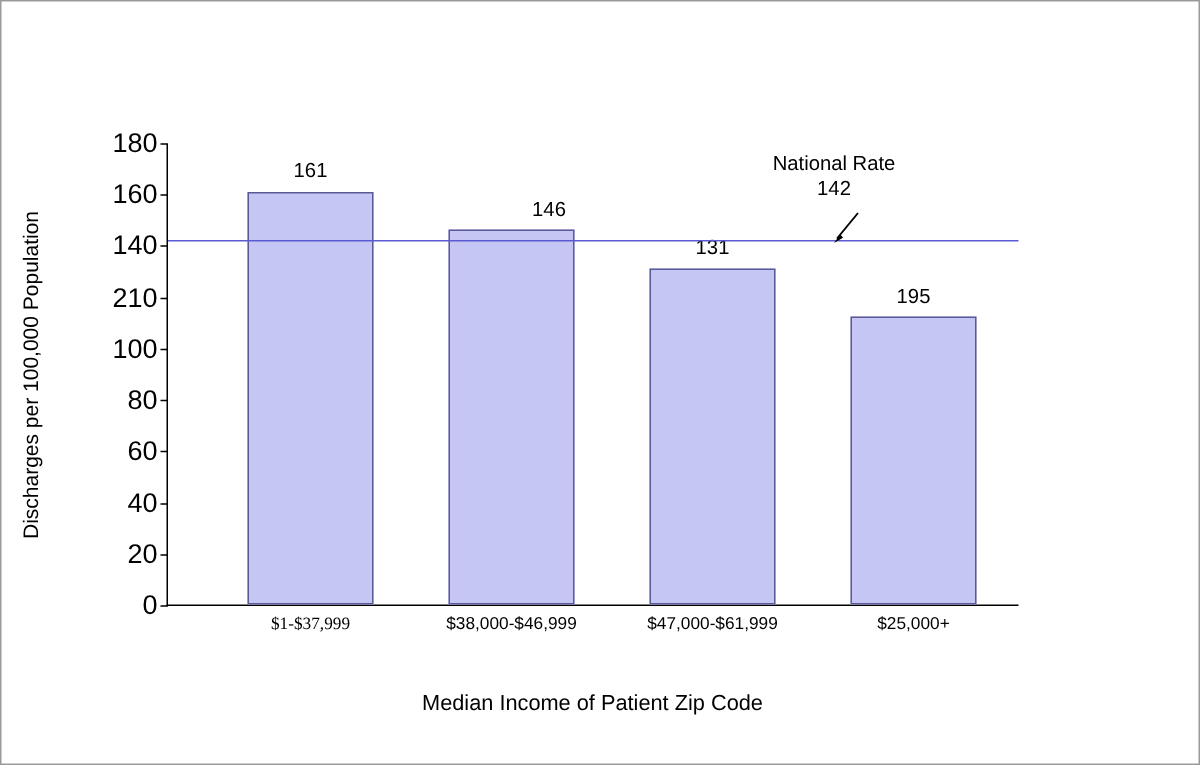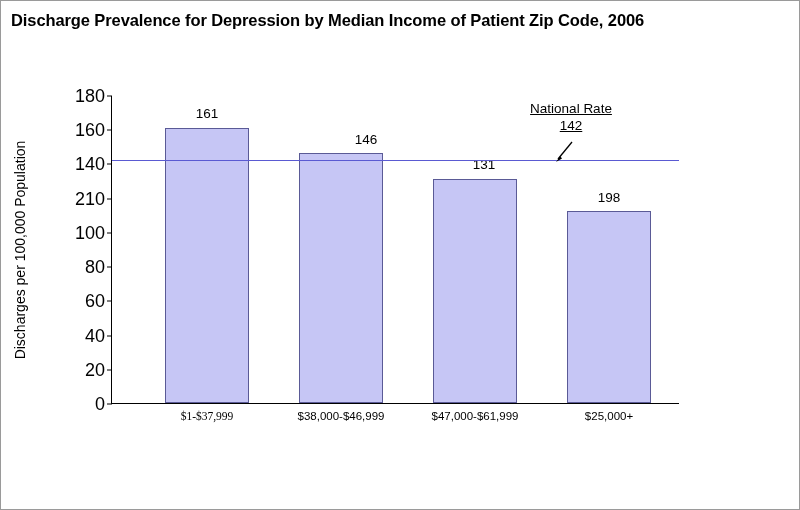--- a/index.html
+++ b/index.html
@@ -134,21 +134,20 @@
     width: 28px;
     height: 28px;
     pointer-events: none;
   }
 </style>
 </head>
 <body>
 
 <div id="page">
 
-  <div class="chart-title">Discharge Prevalence for Depression by Median Income of Patient Zip Code, 2006</div>
 
   <div class="y-axis-title">Discharges per 100,000 Population</div>
 
   <div class="plot-area">
 
     <div class="ytick-mark" style="top:308px"></div>
     <div class="ytick" style="top:308px">0</div>
     <div class="ytick-mark" style="top:273.8px"></div>
     <div class="ytick" style="top:273.8px">20</div>
     <div class="ytick-mark" style="top:239.6px"></div>
@@ -170,35 +169,36 @@
 
     <div class="bar" style="left:53px; width:84px; height:275.4px;"></div>
     <div class="bar-label" style="left:95px; top:10px;">161</div>
     <div class="cat-label" style="left:95px;font-family:Liberation Serif, serif;">$1-$37,999</div>
 
     <div class="bar" style="left:187px; width:84px; height:249.7px;"></div>
     <div class="bar-label" style="left:229px; top:36px;margin-left:25px;">146</div>
     <div class="cat-label" style="left:229px;">$38,000-$46,999</div>
 
     <div class="bar" style="left:321px; width:84px; height:224.1px;"></div>
-    <div class="bar-label" style="left:372px; top:61px;">131</div>
+    <div class="bar-label" style="left:363px; top:61px;">131</div>
     <div class="cat-label" style="left:363px;">$47,000-$61,999</div>
 
     <div class="bar" style="left:455px; width:84px; height:191.6px;"></div>
-    <div class="bar-label" style="left:497px; top:94px;">198</div>
+    <div class="bar-label" style="left:497px; top:94px;">195</div>
     <div class="cat-label" style="left:497px;">$25,000+</div>
 
     <div class="nat-line" style="top:64.1px;"></div>
 
-    <div class="nat-annot" style="left:459px; top:5px;text-decoration:underline;">
+    <div class="nat-annot" style="left:444px; top:5px;">
       <span>National Rate</span>
       <span class="line2">142</span>
     </div>
 
     <svg class="nat-arrow" style="left:438px; top:44px;" viewBox="0 0 28 28">
       <line x1="22" y1="2" x2="8" y2="19" stroke="#000000" stroke-width="1.3"></line>
       <polygon points="6,22 12,18.5 10.2,16.2" fill="#000000"></polygon>
     </svg>
 
   </div>
 
+  <div class="x-axis-title">Median Income of Patient Zip Code</div>
 
 </div>
 
 </body></html>

